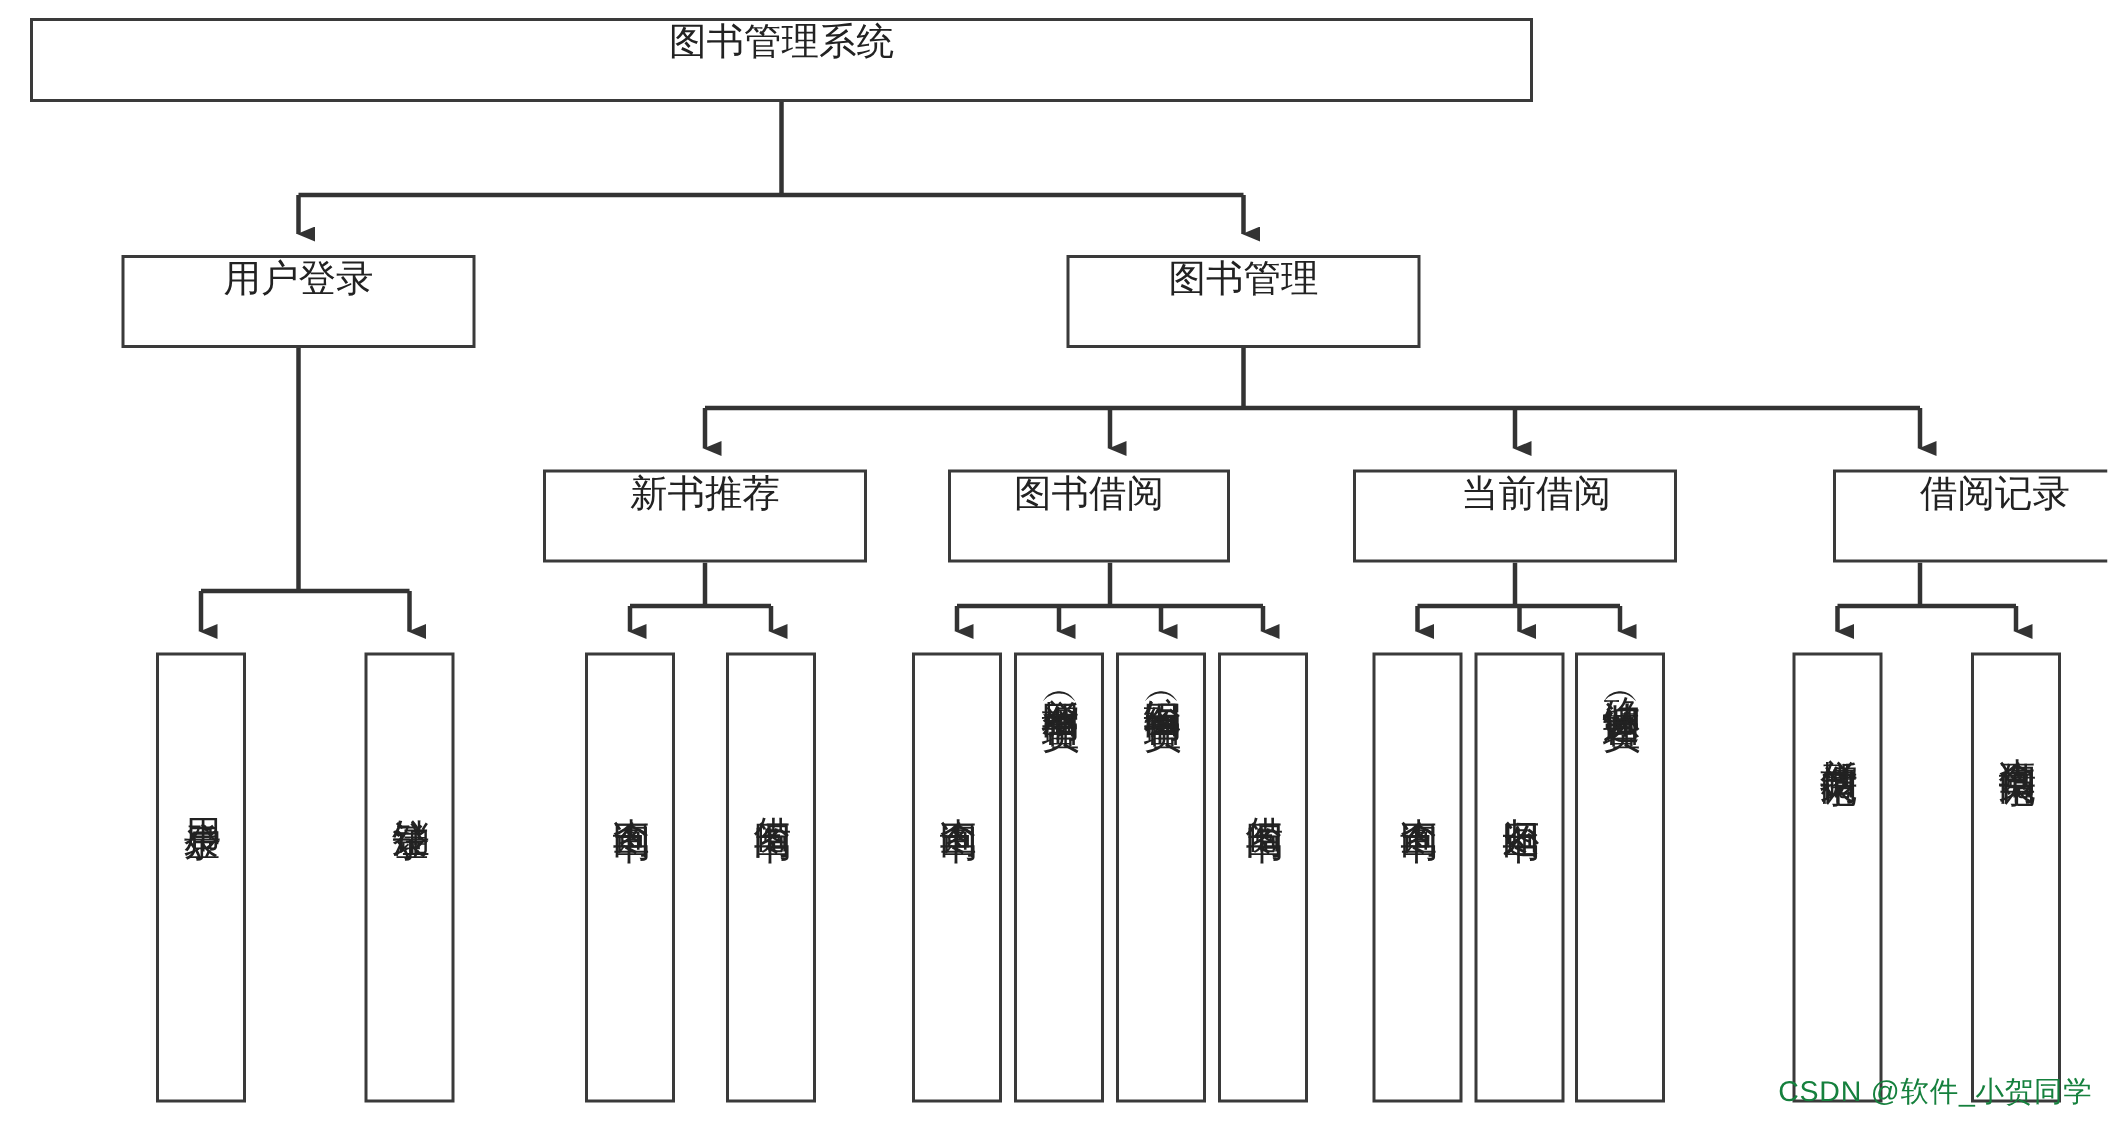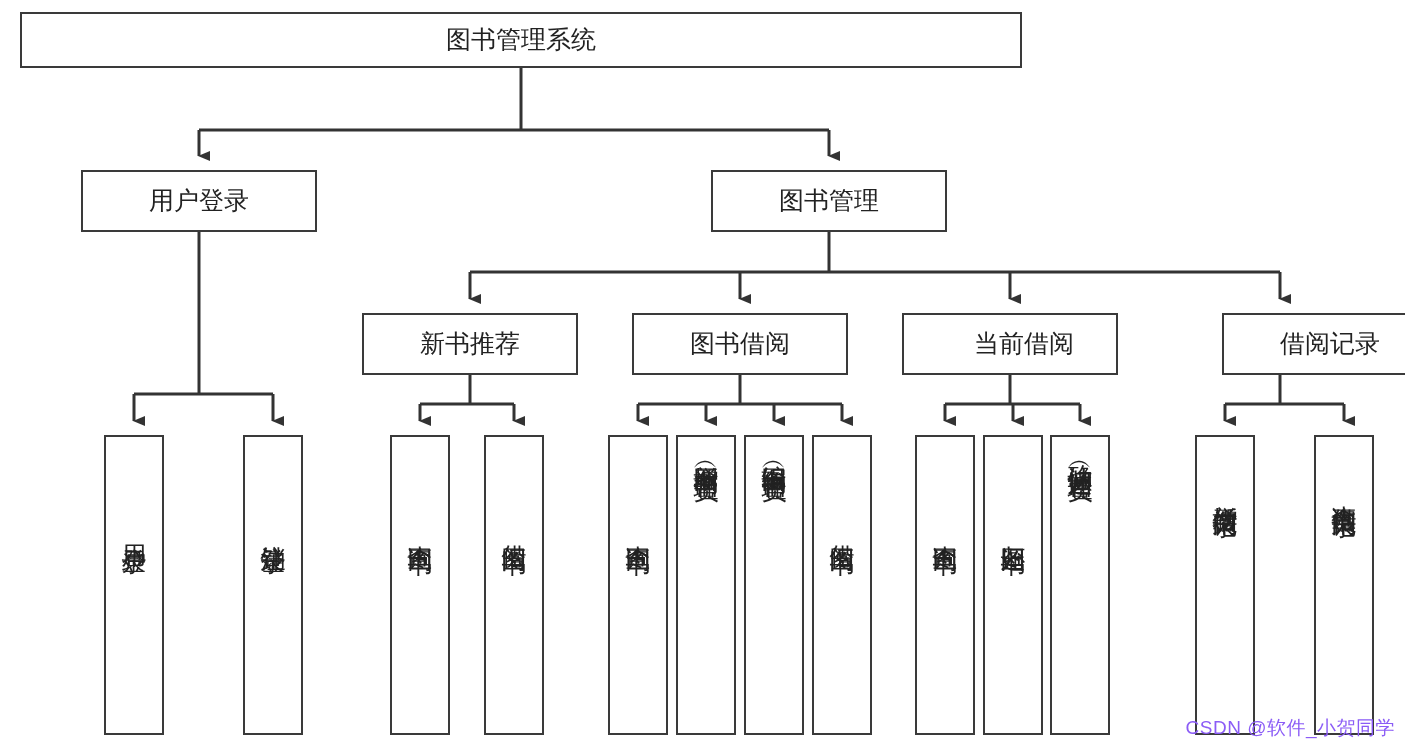--- a/index.html
+++ b/index.html
@@ -24,21 +24,21 @@
     width: 1405px;
     height: 747px;
     pointer-events: none;
   }
   .node {
     position: absolute;
     box-sizing: border-box;
     background: #ffffff;
     border: 2px solid #3a3a3a;
     display: flex;
-    align-items: center;
+    align-items: flex-start;
     justify-content: center;
     color: #222222;
   }
   .node-label {
     display: block;
     text-align: center;
     line-height: 1.18;
     white-space: nowrap;
   }
   .h-node .node-label {
@@ -55,21 +55,21 @@
     letter-spacing: 2px;
     line-height: 1;
     white-space: pre-wrap;
     max-height: 100%;
   }
   .watermark {
     position: absolute;
     right: 10px;
     bottom: 6px;
     font-size: 19px;
-    color: #8b5cf6;
+    color: #15803d;
     letter-spacing: 0.5px;
     white-space: nowrap;
     user-select: none;
   }
 </style>
 </head>
 <body>
 
 <div id="diagram-root">
 
@@ -146,21 +146,21 @@
   <div class="node h-node" style="left: 81px; top: 170px; width: 236px; height: 62px;">
     <span class="node-label">用户登录</span>
   </div>
   <div class="node h-node" style="left: 711px; top: 170px; width: 236px; height: 62px;">
     <span class="node-label">图书管理</span>
   </div>
 
   <div class="node h-node" style="left: 362px; top: 313px; width: 216px; height: 62px;">
     <span class="node-label">新书推荐</span>
   </div>
-  <div class="node h-node" style="left: 632px; top: 313px; width: 216px; height: 62px;">
+  <div class="node h-node" style="left: 632px; top: 313px; width: 188px; height: 62px;">
     <span class="node-label">图书借阅</span>
   </div>
   <div class="node h-node" style="left: 902px; top: 313px; width: 216px; height: 62px; padding-left: 28px;">
     <span class="node-label">当前借阅</span>
   </div>
   <div class="node h-node" style="left: 1222px; top: 313px; width: 216px; height: 62px;">
     <span class="node-label">借阅记录</span>
   </div>
 
   <div class="node v-node" style="left: 104px; top: 435px; width: 60px; height: 300px; padding-top: 88px;">

